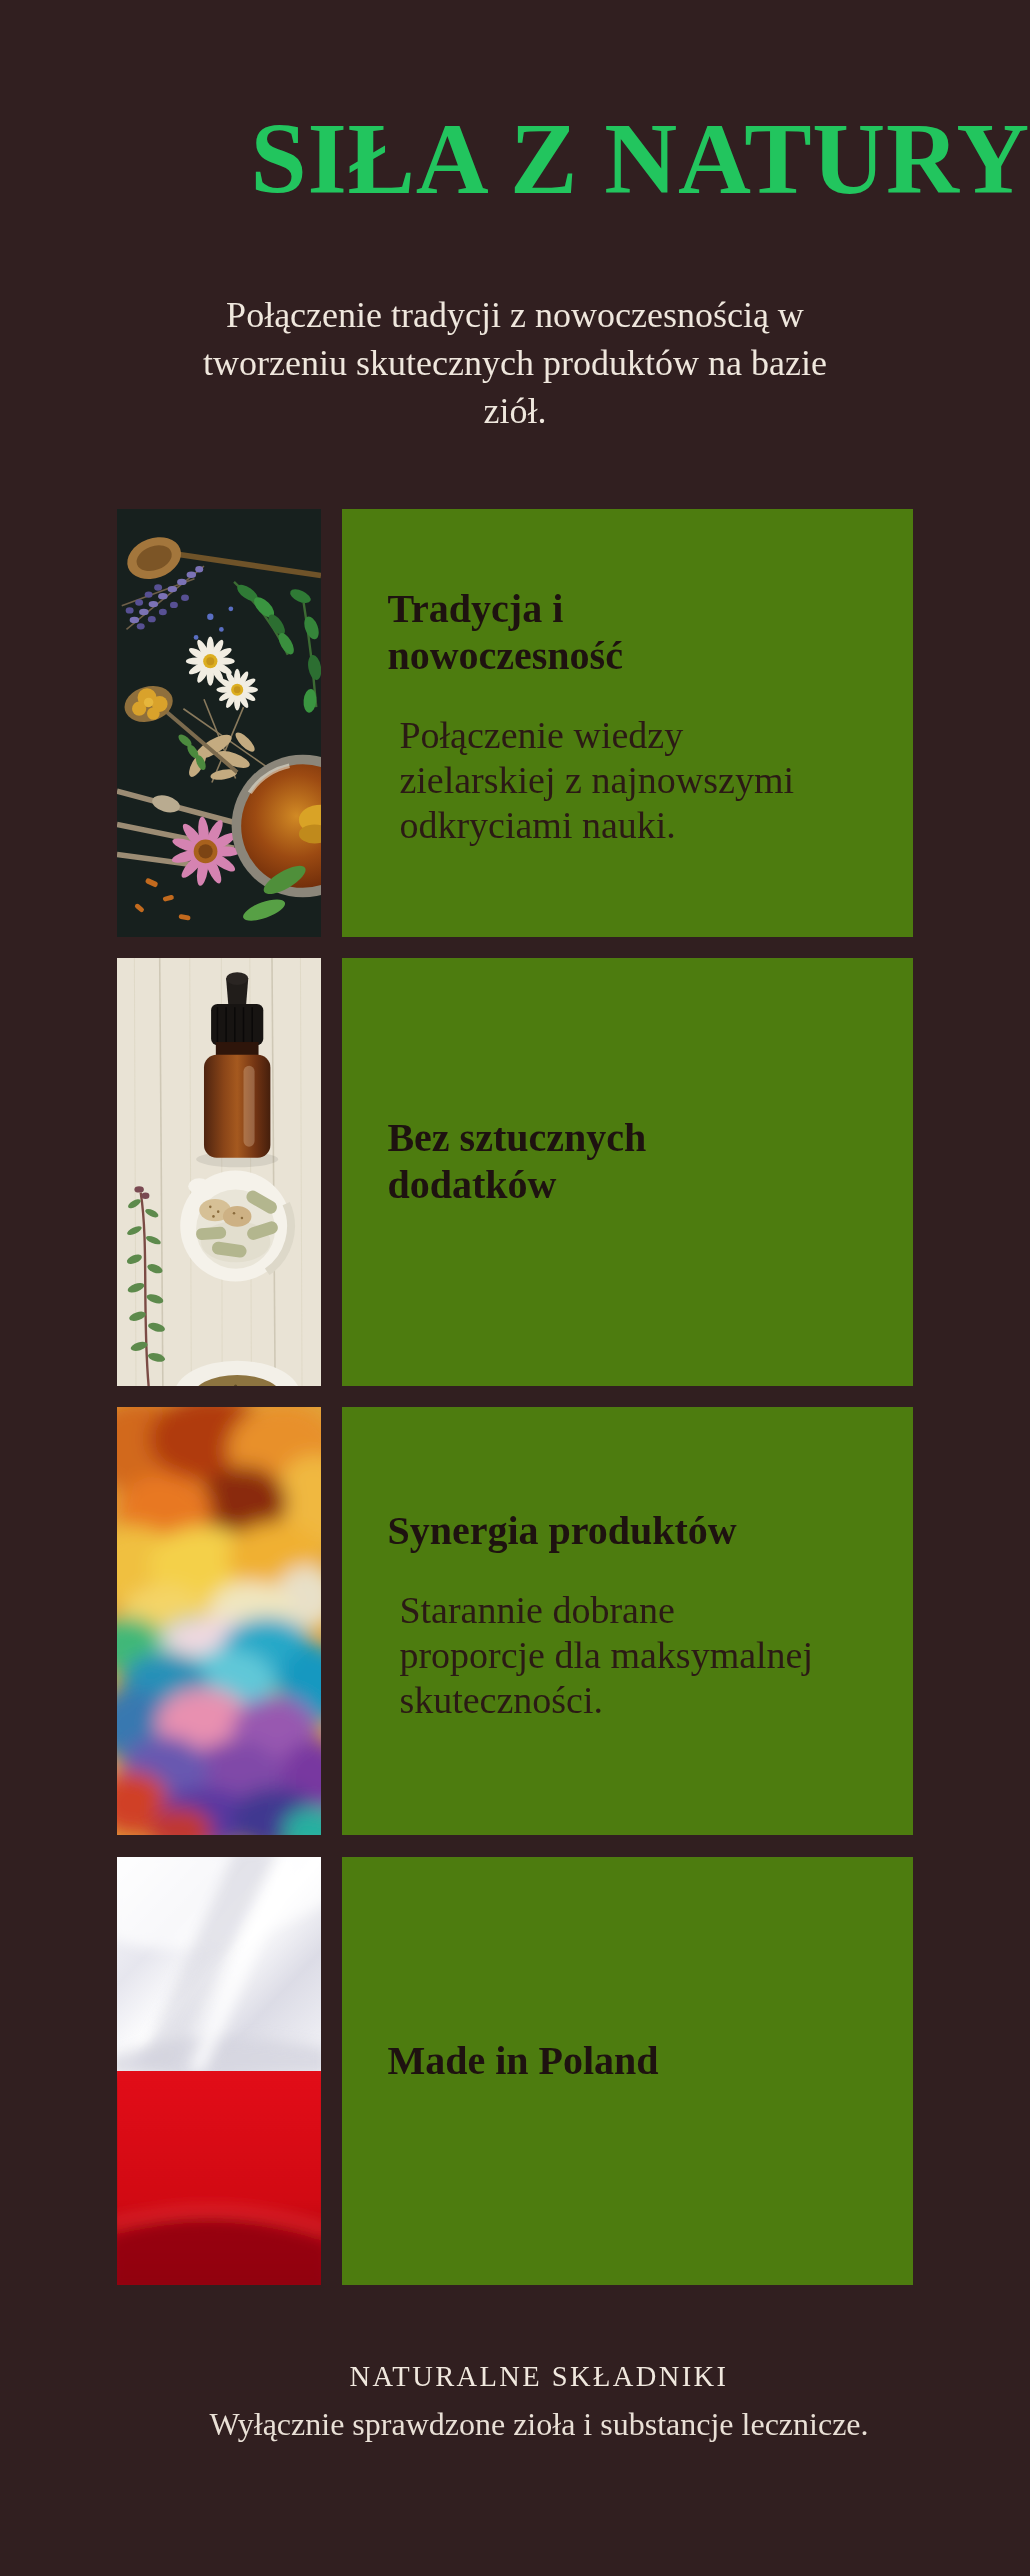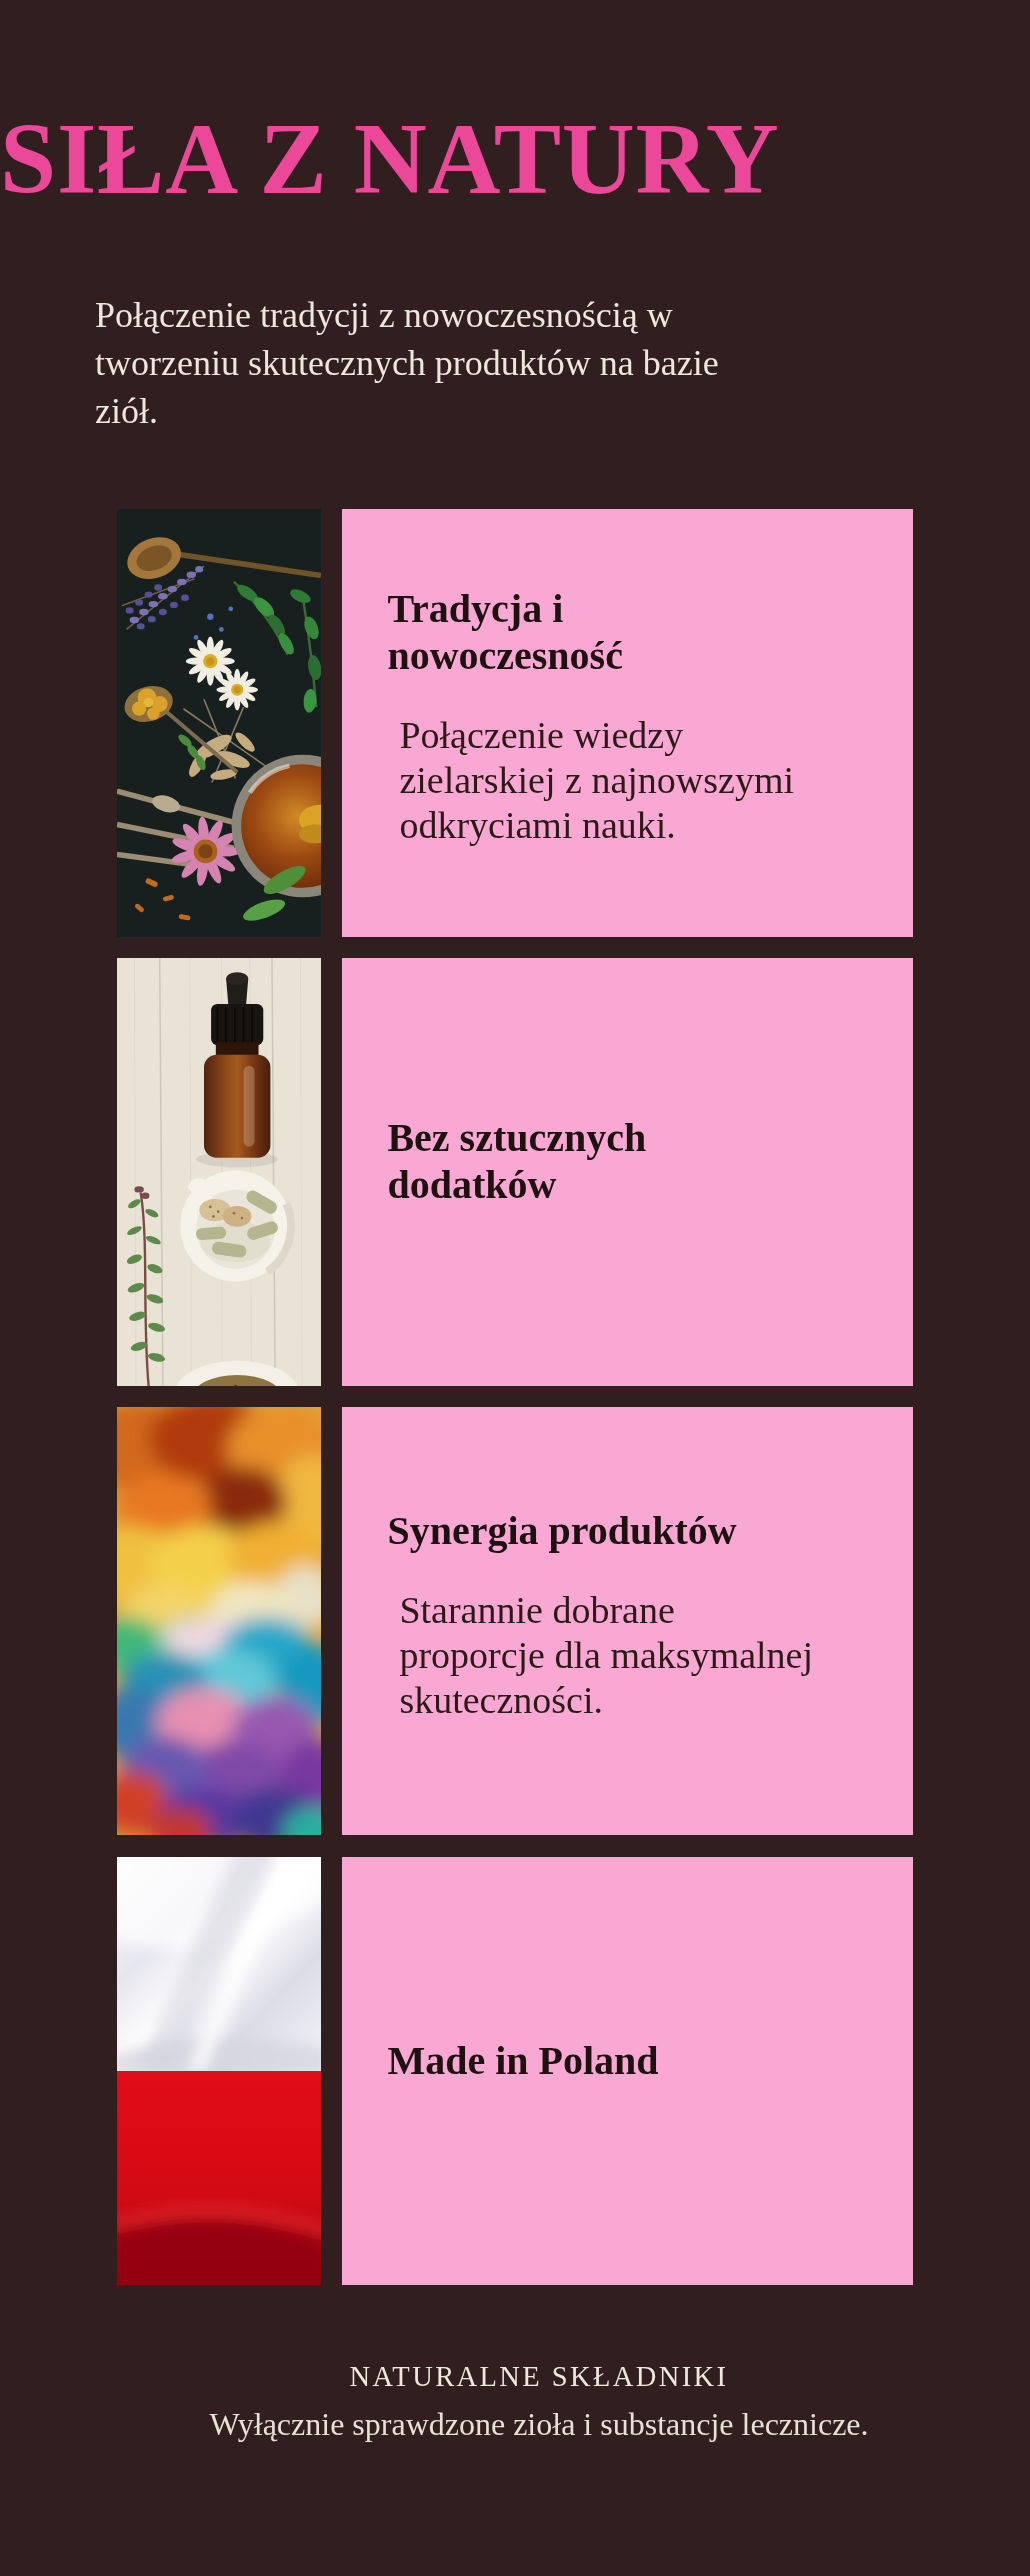--- a/index.html
+++ b/index.html
@@ -1,31 +1,31 @@
 <!DOCTYPE html>
 <html style="font-size:12.7px"><head>
 <meta charset="utf-8">
 <style>
   html,body{margin:0;padding:0;}
   body{font-family:"Liberation Serif","DejaVu Serif",serif;}
   .page{position:relative;width:1030px;height:2576px;background:#311f20;overflow:hidden;}
   .preline{white-space:pre-line;}
   .page-title{
-    margin:109px 0 0 0;text-align:left;font-weight:bold;font-size:101px;line-height:1;
-    color:#ec4899;letter-spacing:0.8px;font-stretch:condensed;
+    margin:109px 0 0 0;text-align:right;font-weight:bold;font-size:101px;line-height:1;
+    color:#22c55e;letter-spacing:0.8px;font-stretch:condensed;
   }
   .page-subtitle{
-    margin:81px auto 1px auto;max-width:840px;text-align:left;
+    margin:81px auto 1px auto;max-width:840px;text-align:center;
     font-size:36px;line-height:1.34;color:#efe7dd;font-weight:normal;
   }
   .rows{margin:73px 117px 0 117px;}
   .row{display:flex;height:428px;margin-bottom:21.4px;}
   .photo{width:204px;flex:0 0 204px;margin-right:21.4px;}
   .photo svg{display:block;width:204px;height:428px;}
-  .card{flex:1 1 auto;background:#f9a8d4;display:flex;flex-direction:column;justify-content:center;padding:0 19px 0 45px;box-sizing:border-box;}
+  .card{flex:1 1 auto;background:#4d7c0f;display:flex;flex-direction:column;justify-content:center;padding:0 19px 0 45px;box-sizing:border-box;}
   .card h2{margin:0 0 21.4px 0;font-size:40px;line-height:1.18;font-weight:bold;color:#1e1210;}
   .card p{margin:12px;font-size:38px;line-height:1.19;color:#2b1a15;}
   .footer{margin-top:76px;text-align:center;color:#efe7dd;margin-left:48px;}
   .footer-heading{font-size:28.5px;letter-spacing:2.4px;color:#f0e8de;}
   .footer-body{margin-top:12.7px;font-size:32px;color:#e9e0d6;}
 </style>
 </head>
 <body>
 
 <div class="page">

